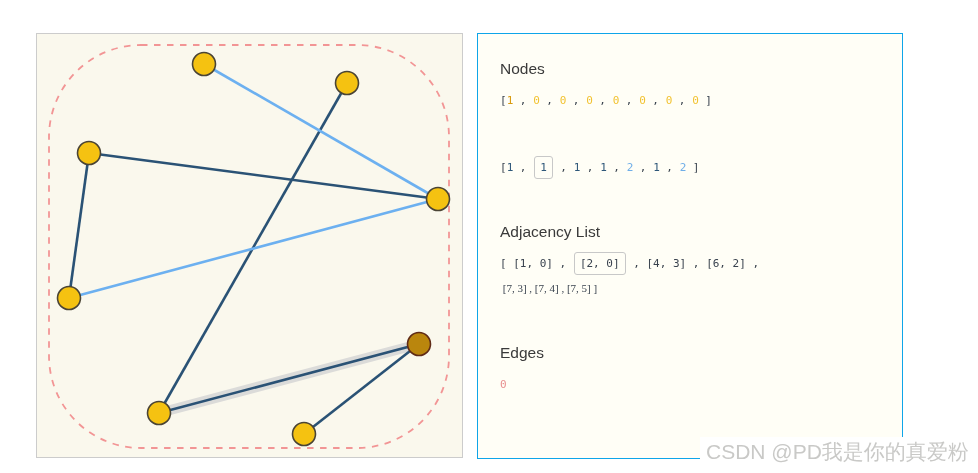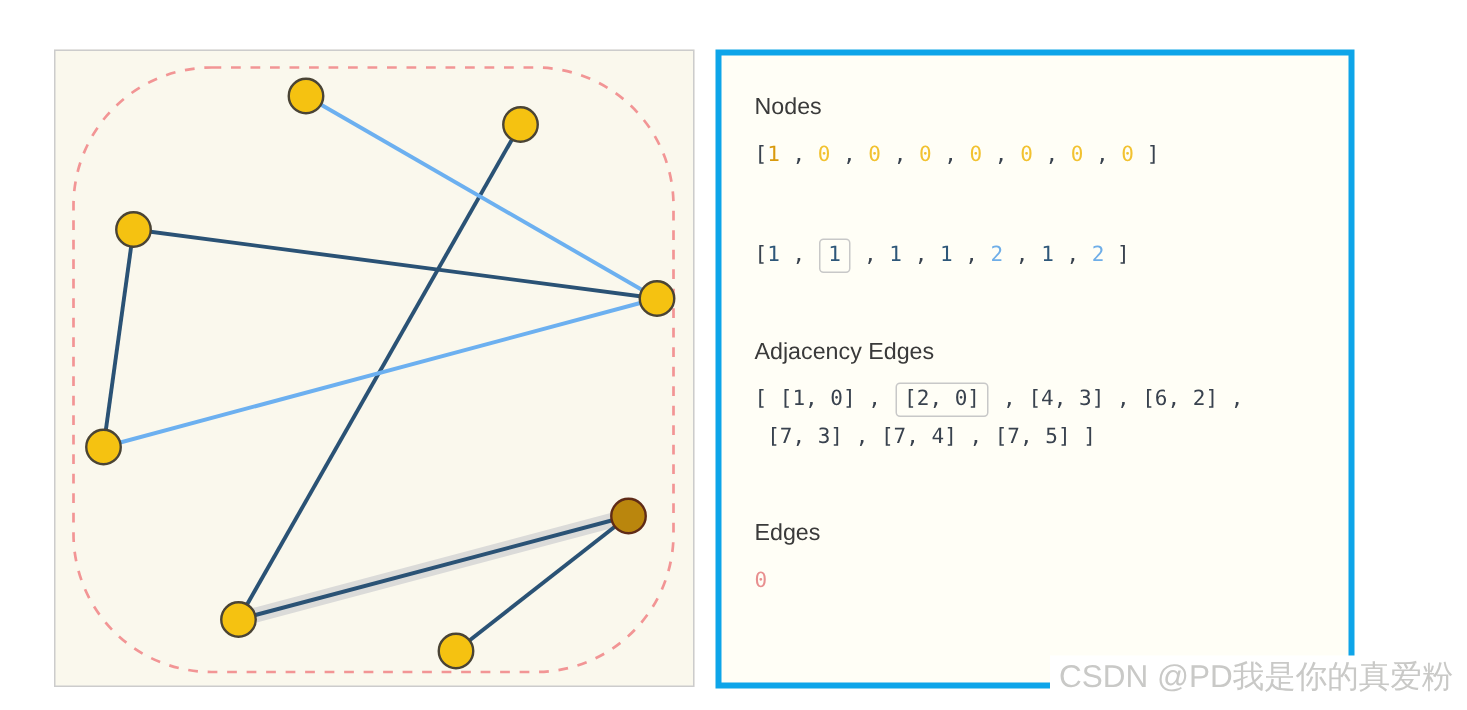--- a/index.html
+++ b/index.html
@@ -7,29 +7,29 @@
     width:978px; height:473px; position:relative; overflow:hidden;
     background:#ffffff; font-family:"Liberation Sans", sans-serif;
   }
   .graph-panel {
     position:absolute; left:36px; top:33px; width:427px; height:425px;
     background:#FAF8ED; border:1px solid #CCCCCC; box-sizing:border-box;
   }
   .graph-panel svg { position:absolute; left:0; top:0; }
   .info-panel {
     position:absolute; left:477px; top:33px; width:426px; height:426px;
-    background:#FFFEF6; border:4px solid #0ea5e9; box-sizing:border-box;
+    background:#FFFEF6; border:1px solid #0ea5e9; box-sizing:border-box;
     padding:25px 18px 0 22px;
   }
   .info-section { margin-bottom:42px; }
   .section-title {
     font-size:15.5px; color:#3A3A3A; margin-bottom:10px; line-height:19px;
   }
   .token-row {
-    font-family:"DejaVu Sans Mono", monospace; font-size:14px;
+    font-family:"DejaVu Sans Mono", monospace; font-size:11px;
     color:#39424E; white-space:pre; line-height:25px;
   }
   .token { display:inline; }
   .token.boxed {
     display:inline-block; border:1px solid #C8C8C8; border-radius:3px;
     padding:1px 5px; margin:0 1px; line-height:19px;
   }
   .watermark {
     position:absolute; left:700px; top:437px; width:278px; height:36px;
     background:#ffffff; color:#C9C9C7; font-size:21px; line-height:30px;
@@ -72,23 +72,23 @@
     <div class="info-section">
       <div class="section-title">Nodes</div>
       <div class="token-row"><span class="token" style="color: rgb(57, 66, 78);">[</span><span class="token" style="color: rgb(217, 154, 14);">1</span><span class="token" style="color: rgb(57, 66, 78);"> , </span><span class="token" style="color: rgb(242, 194, 48);">0</span><span class="token" style="color: rgb(57, 66, 78);"> , </span><span class="token" style="color: rgb(242, 194, 48);">0</span><span class="token" style="color: rgb(57, 66, 78);"> , </span><span class="token" style="color: rgb(242, 194, 48);">0</span><span class="token" style="color: rgb(57, 66, 78);"> , </span><span class="token" style="color: rgb(242, 194, 48);">0</span><span class="token" style="color: rgb(57, 66, 78);"> , </span><span class="token" style="color: rgb(242, 194, 48);">0</span><span class="token" style="color: rgb(57, 66, 78);"> , </span><span class="token" style="color: rgb(242, 194, 48);">0</span><span class="token" style="color: rgb(57, 66, 78);"> , </span><span class="token" style="color: rgb(242, 194, 48);">0</span><span class="token" style="color: rgb(57, 66, 78);"> ]</span></div>
     </div>
 
     <div class="info-section">
       <div class="token-row"><span class="token" style="color: rgb(57, 66, 78);">[</span><span class="token" style="color: rgb(46, 87, 121);">1</span><span class="token" style="color: rgb(57, 66, 78);"> , </span><span class="token boxed" style="color: rgb(46, 87, 121);">1</span><span class="token" style="color: rgb(57, 66, 78);"> , </span><span class="token" style="color: rgb(46, 87, 121);">1</span><span class="token" style="color: rgb(57, 66, 78);"> , </span><span class="token" style="color: rgb(46, 87, 121);">1</span><span class="token" style="color: rgb(57, 66, 78);"> , </span><span class="token" style="color: rgb(111, 174, 232);">2</span><span class="token" style="color: rgb(57, 66, 78);"> , </span><span class="token" style="color: rgb(46, 87, 121);">1</span><span class="token" style="color: rgb(57, 66, 78);"> , </span><span class="token" style="color: rgb(111, 174, 232);">2</span><span class="token" style="color: rgb(57, 66, 78);"> ]</span></div>
     </div>
 
     <div class="info-section">
-      <div class="section-title">Adjacency Edges</div>
+      <div class="section-title">Adjacency List</div>
       <div class="token-row"><span class="token" style="color: rgb(57, 66, 78);">[ </span><span class="token" style="color: rgb(57, 66, 78);">[1, 0]</span><span class="token" style="color: rgb(57, 66, 78);"> , </span><span class="token boxed" style="color: rgb(57, 66, 78);">[2, 0]</span><span class="token" style="color: rgb(57, 66, 78);"> , </span><span class="token" style="color: rgb(57, 66, 78);">[4, 3]</span><span class="token" style="color: rgb(57, 66, 78);"> , </span><span class="token" style="color: rgb(57, 66, 78);">[6, 2]</span><span class="token" style="color: rgb(57, 66, 78);"> ,</span></div>
-      <div class="token-row"><span class="token" style="color: rgb(57, 66, 78);"> [7, 3] , [7, 4] , [7, 5] ]</span></div>
+      <div class="token-row"><span class="token" style="color: rgb(57, 66, 78); font-family: Liberation Serif, serif;"> [7, 3] , [7, 4] , [7, 5] ]</span></div>
     </div>
 
     <div class="info-section">
       <div class="section-title">Edges</div>
       <div class="token-row"><span class="token" style="color: rgb(232, 143, 143);">0</span></div>
     </div>
 
   </section>
 
   <div class="watermark">CSDN @PD我是你的真爱粉</div>

